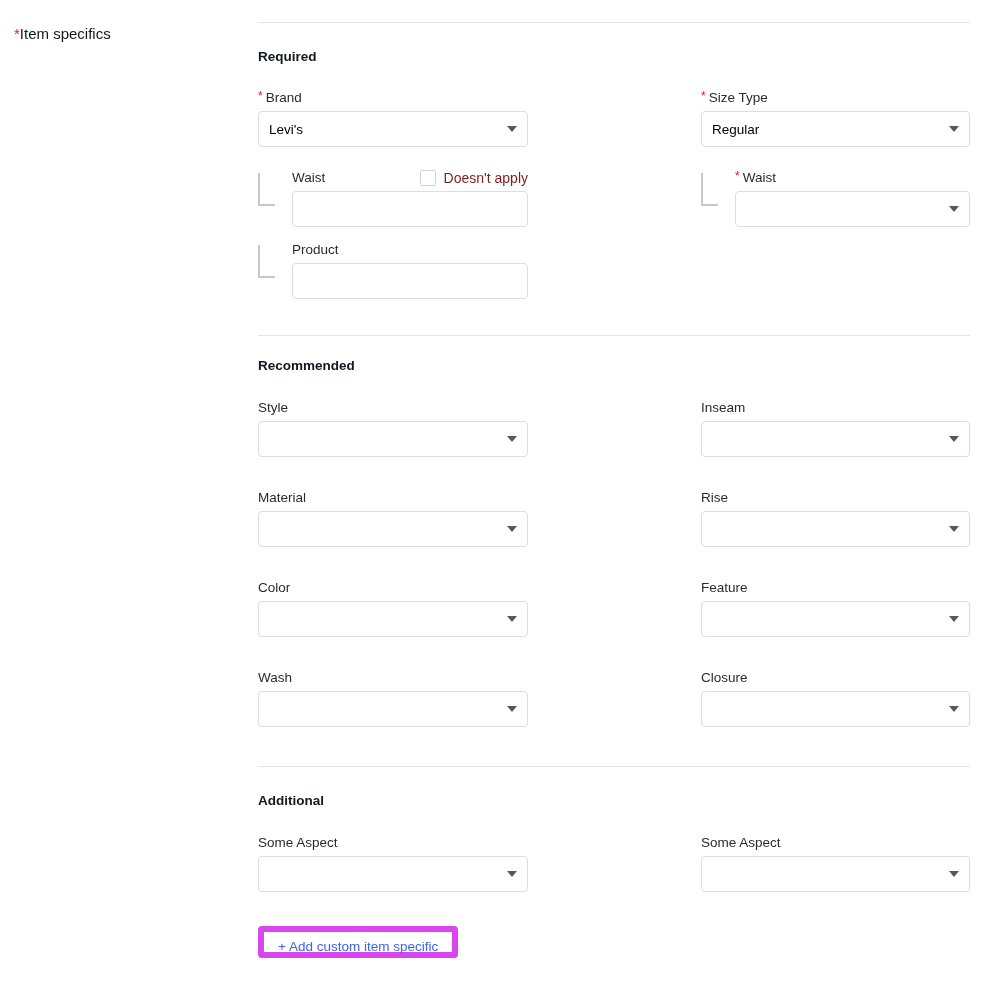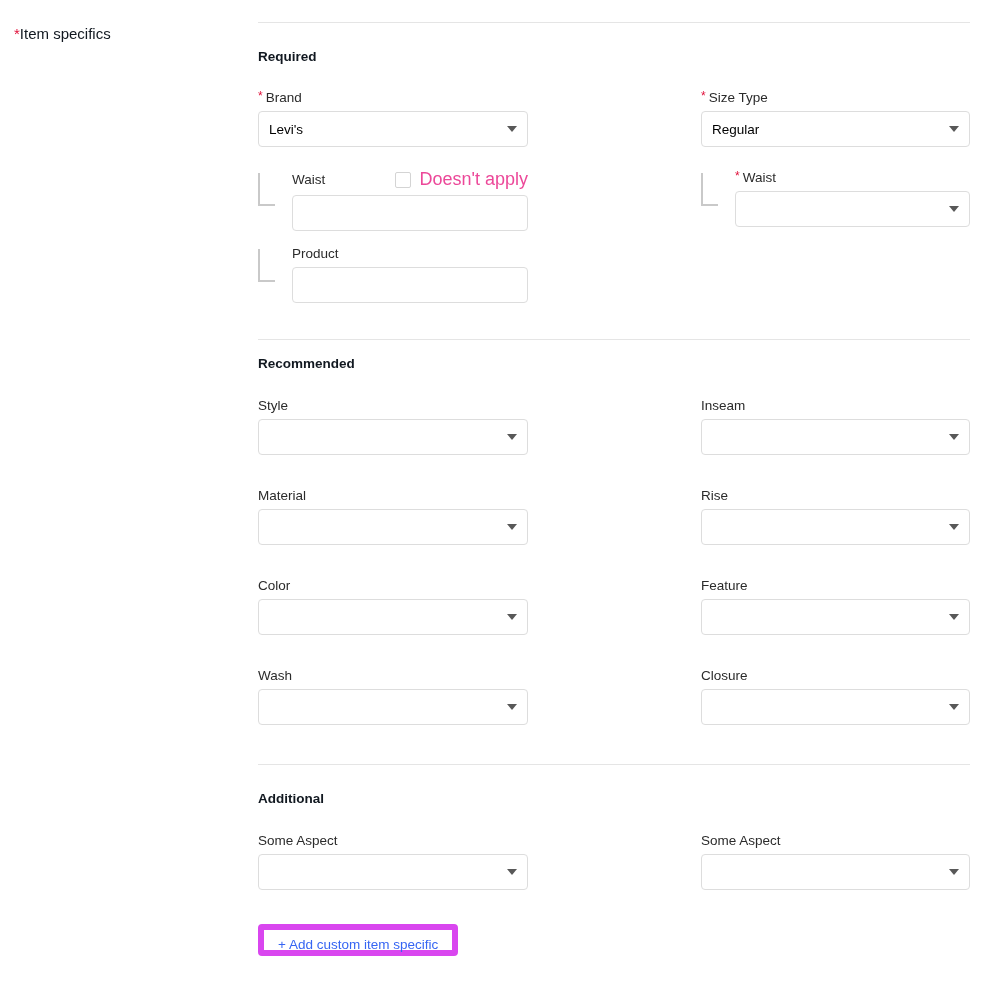--- a/index.html
+++ b/index.html
@@ -82,21 +82,21 @@
     border-left: 2px solid #c9c9c9;
     border-bottom: 2px solid #c9c9c9;
   }
 
   .checkbox-wrap { display: flex; align-items: center; gap: 8px; }
   .checkbox {
     width: 16px; height: 16px;
     border: 1px solid #d4d4d4; border-radius: 2px;
     background: #fff; flex: none;
   }
-  .checkbox-label { font-size: 18px; color: #ec4899; white-space: nowrap; }
+  .checkbox-label { font-size: 14px; color: #7f1d1d; white-space: nowrap; }
 
   .add-btn {
     display: inline-block;
     border: 6px solid #d946ef; border-radius: 4px;
     background: #ffffff;
     color: #3665f3;
     font-size: 13.5px;
     font-family: "Liberation Sans", sans-serif;
     padding: 0 14px; height: 32px; line-height: 30px;
     cursor: pointer;
@@ -185,21 +185,21 @@
             <span class="val"></span>
           </div>
         </div>
         <div class="col-r"></div>
       </div>
     </div>
 
     <div class="divider" style="margin-top:36px;"></div>
 
     <div class="section">
-      <div class="section-title" style="margin-top:15px;">Recommended</div>
+      <div class="section-title" style="margin-top:21px;">Recommended</div>
 
       <div class="grid" style="margin-top:25px;">
         <div class="col-l">
           <div class="field-label">
             <span>Style</span>
           </div>
           <div class="control">
             <span class="val"></span>
             <span class="caret"></span>
           </div>

